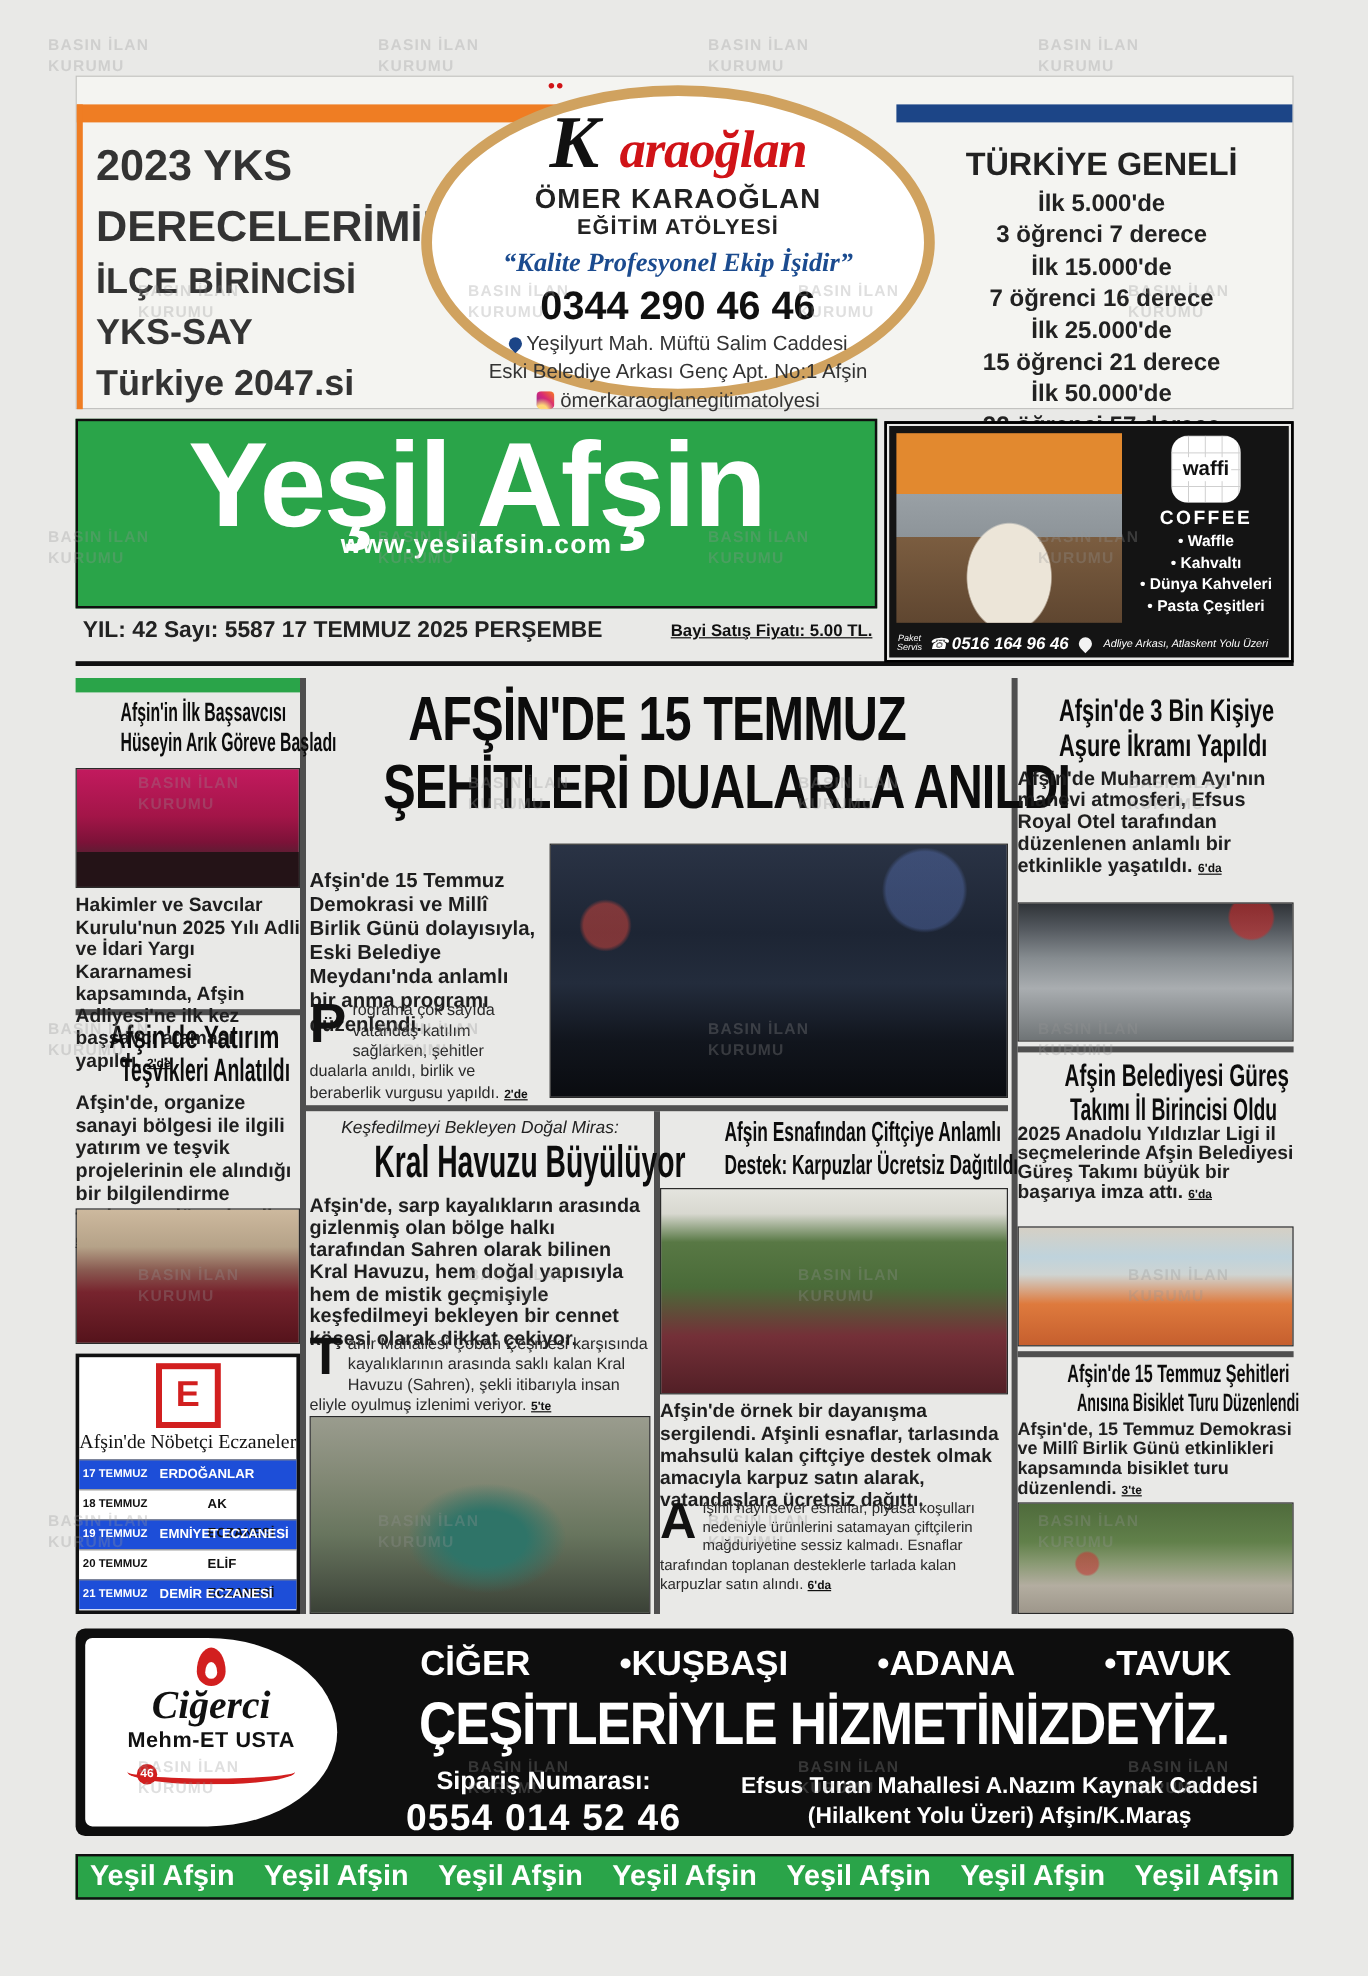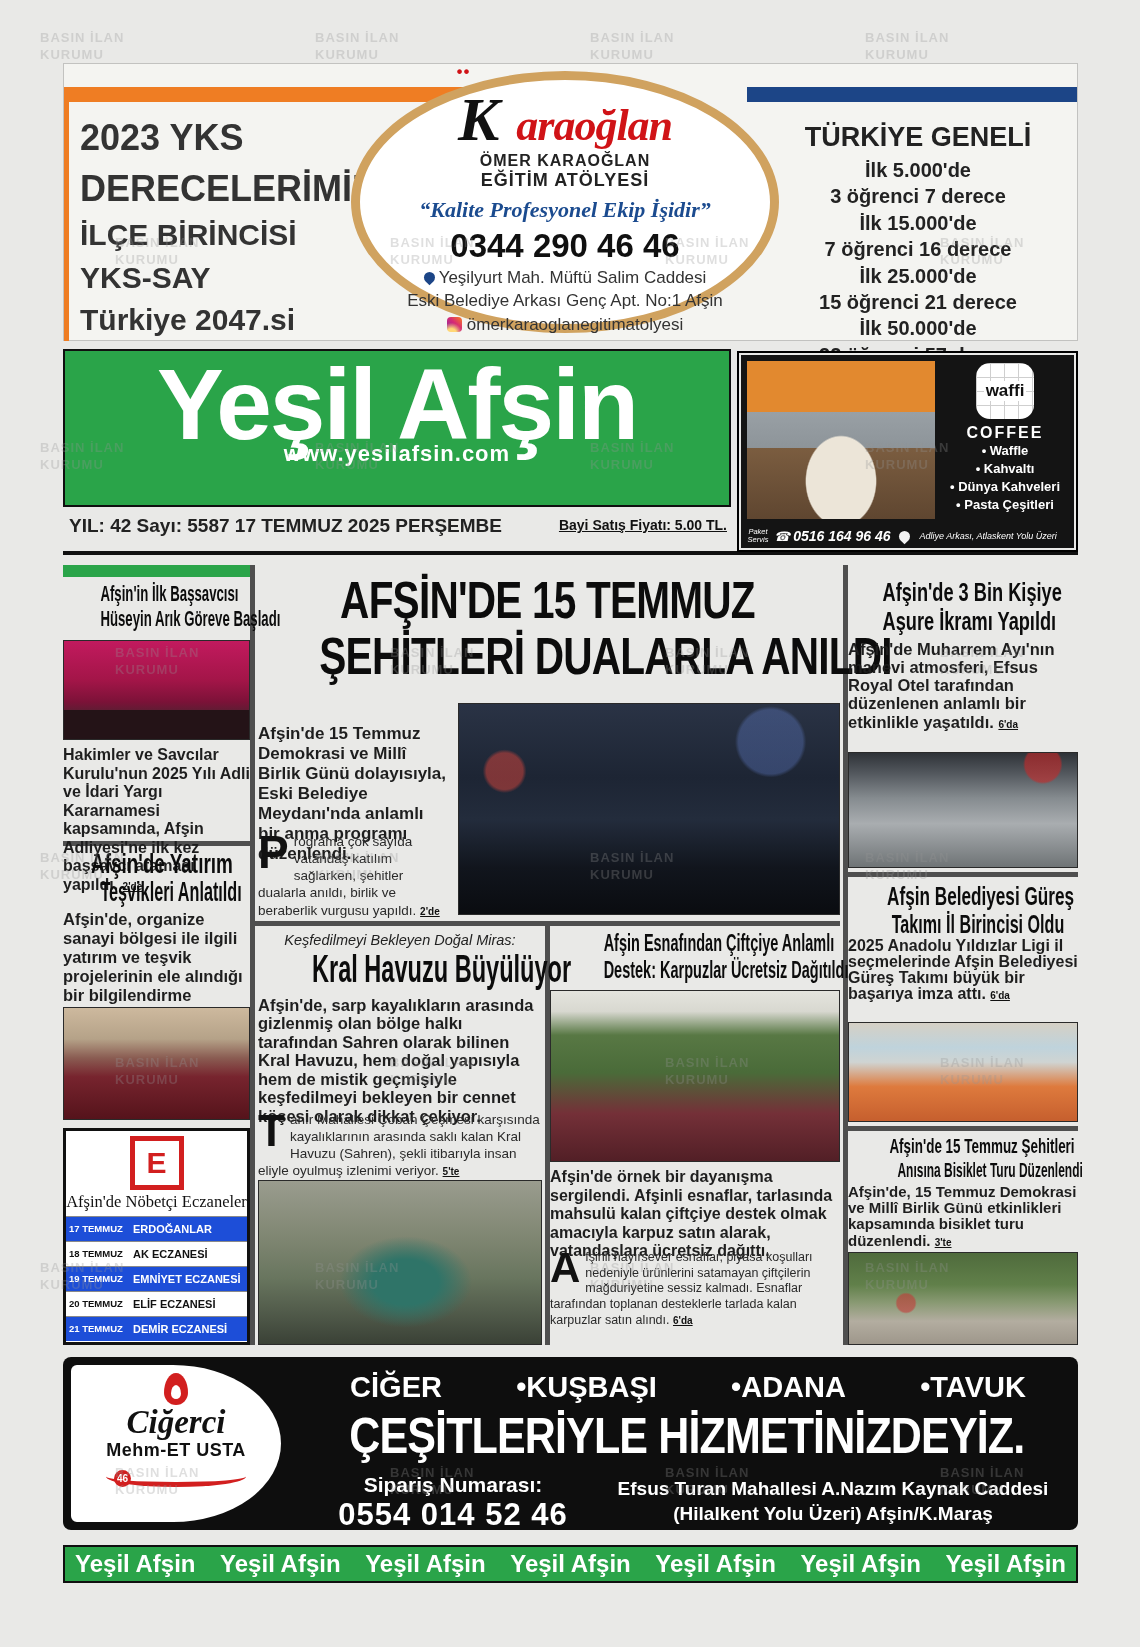--- a/index.html
+++ b/index.html
@@ -27,21 +27,21 @@
   .tl-mid{font-size:30px;}
   .topad-right{position:absolute;right:4px;top:58px;width:310px;text-align:center;color:#222;font-weight:bold;}
   .tr-title{font-size:27px;margin-bottom:4px;}
   .topad-right .trl{font-size:20px;line-height:1.32;}
   .ellipse{position:absolute;left:287px;top:7px;width:428px;height:262px;background:#fff;border:9px solid #d0a25f;
            border-radius:50%;box-sizing:border-box;text-align:center;z-index:2;}
   .logo-row{margin-top:8px;font-family:"Liberation Serif",serif;font-style:italic;font-weight:bold;line-height:1;}
   .logo-k{font-size:62px;color:#111;position:relative;}
   .logo-k:before{content:"¨";position:absolute;left:-4px;top:-22px;color:#d01317;font-size:40px;}
   .logo-rest{font-size:44px;color:#d01317;letter-spacing:-1px;margin-left:17px;}
-  .ell-name1{font-size:16px;font-weight:bold;color:#222;letter-spacing:1px;margin-top:2px;}
+  .ell-name1{font-size:23px;font-weight:bold;color:#222;letter-spacing:1px;margin-top:2px;}
   .ell-name2{font-size:18px;font-weight:bold;color:#222;letter-spacing:1px;}
   .ell-slogan{font-family:"Liberation Serif",serif;font-style:italic;font-weight:bold;font-size:22px;color:#1b4b8f;margin-top:6px;}
   .ell-phone{font-size:33px;font-weight:bold;color:#101010;margin-top:4px;}
   .ell-addr{font-size:17px;color:#333;margin-top:3px;}
   .pin{display:inline-block;width:11px;height:11px;background:#1c4587;border-radius:50% 50% 50% 0;
        transform:rotate(-45deg);margin-right:4px;}
   .pin-w{background:#f3f3f3;}
   .ig-row{font-size:17px;color:#333;margin-top:4px;}
   .ig-icon{display:inline-block;width:15px;height:15px;border-radius:4px;vertical-align:-2px;margin-right:5px;
            background:radial-gradient(circle at 30% 110%,#ffd776 0 25%,rgba(0,0,0,0) 55%),
@@ -88,21 +88,21 @@
   .photo-yatirim{left:63px;top:1007px;width:187px;height:113px;
      background:linear-gradient(180deg,#cdb99e 0%,#b5a288 28%,#8a5c52 45%,#77242e 62%,#55131b 100%);}
   .pharm{left:63px;top:1128px;width:187px;height:217px;background:#fff;border:3px solid #111;box-sizing:border-box;text-align:center;}
   .elogo{width:44px;height:44px;border:5px solid #d21f1f;margin:5px auto 1px;display:flex;align-items:center;justify-content:center;}
   .elogo span{font-size:30px;font-weight:bold;color:#d21f1f;line-height:1;}
   .pharm-title{font-family:"Liberation Serif",serif;font-size:16.5px;color:#111;margin:2px 0 4px;}
   .prow{display:flex;height:24px;line-height:24px;text-align:left;border-top:1px solid #8a8a8a;}
   .prow .pd{width:62px;font-size:9.5px;font-weight:bold;padding-left:3px;box-sizing:border-box;}
   .prow .pn{flex:1;font-size:11px;font-weight:bold;padding-left:5px;}
   .prow.dark{background:#1d4ed8;color:#fff;}
-  .prow.light{background:#fff;color:#111;}
+  .prow.light{background:#fff;color:#111;gap:40px;}
 
   
   .h-main{left:255px;top:572px;width:585px;font-size:52px;line-height:1.08;letter-spacing:-1px;}
   .sum-main{left:258px;top:724px;width:192px;font-size:17px;line-height:1.18;}
   .body-main{left:258px;top:833px;width:192px;font-size:13.5px;line-height:1.27;}
   .photo-night{left:458px;top:703px;width:382px;height:212px;
      background:radial-gradient(circle at 12% 32%,rgba(220,70,60,.5) 0 5%,rgba(0,0,0,0) 6%),
                 radial-gradient(circle at 82% 18%,rgba(100,130,210,.35) 0 9%,rgba(0,0,0,0) 10%),
                 linear-gradient(180deg,#2a3345 0%,#1d2534 35%,#232c3c 55%,#11151d 78%,#0a0c10 100%);}
   .hbarC{left:255px;top:921px;width:585px;height:5px;}

